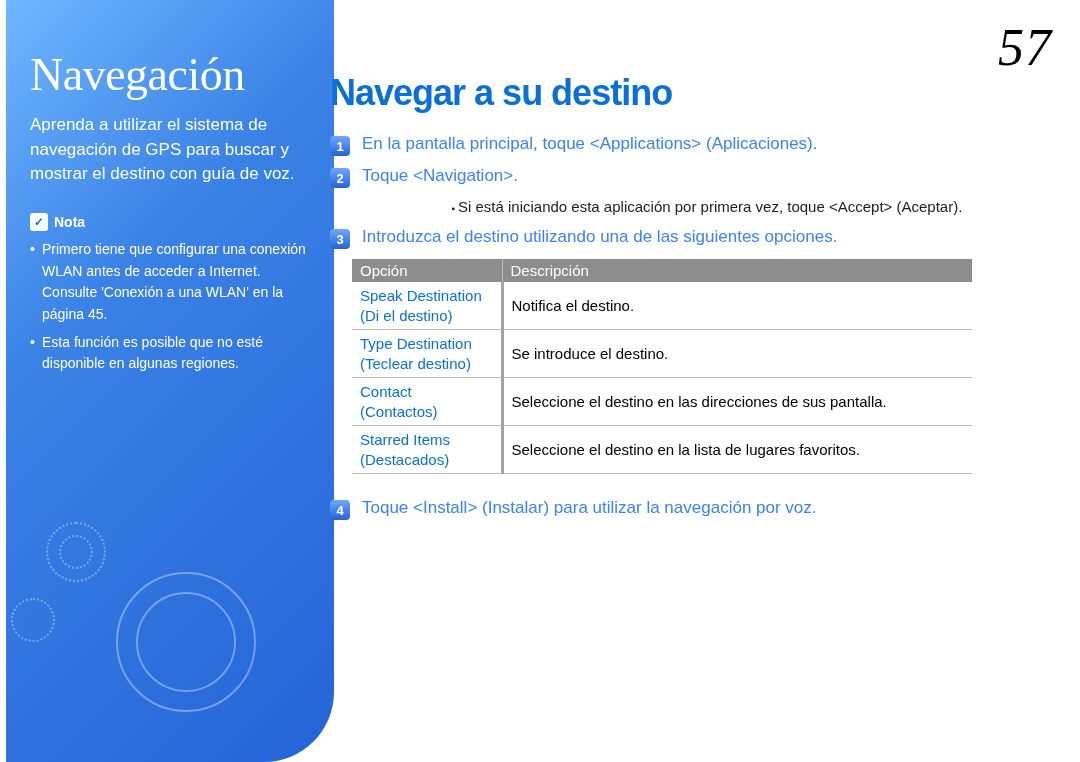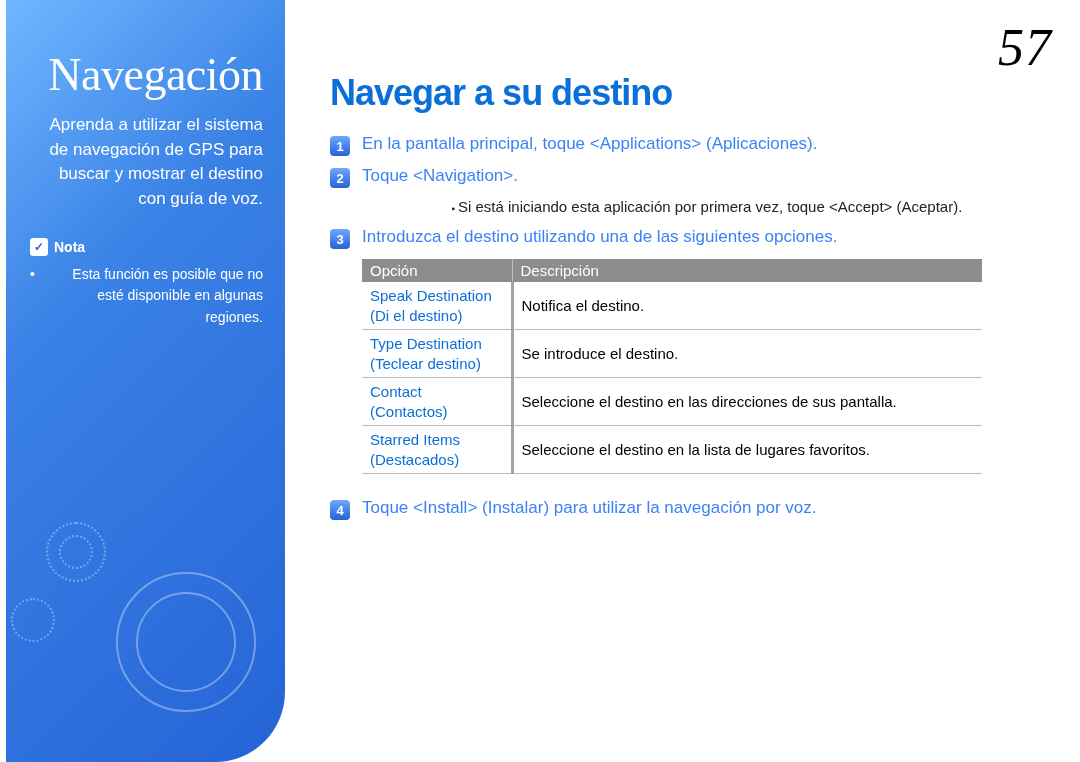--- a/index.html
+++ b/index.html
@@ -10,28 +10,27 @@
     background: #fff;
     overflow: hidden;
     position: relative;
   }
 
   
   .sidebar {
     position: absolute;
     left: 6px;
     top: 0;
-    width: 279px;
+    width: 328px;
     height: 762px;
     background: linear-gradient(135deg, #6fb7ff 0%, #3a82e6 35%, #2563d6 100%);
     border-bottom-right-radius: 70px;
     color: #fff;
     padding: 48px 22px 0 24px;
     overflow: hidden;
-    text-align: right;
   }
   .sidebar-title {
     font-family: Georgia, 'Times New Roman', serif;
     font-size: 46px;
     font-weight: 400;
     letter-spacing: -0.5px;
     margin-bottom: 12px;
   }
   .sidebar-desc {
     font-size: 17px;
@@ -138,21 +137,21 @@
     font-size: 15px;
     color: #222;
     margin-left: 44px;
     margin-bottom: 12px;
     text-align: center;
   }
   .sub-bullet::before { content: "▪ "; font-size: 10px; vertical-align: middle; }
 
   
   .opt-table {
-    margin-left: 32px;
+    margin-left: 22px;
     width: 620px;
     border-collapse: collapse;
     font-size: 15px;
     margin-top: 8px;
     margin-bottom: 24px;
   }
   .opt-table th {
     background: #8d8d8d;
     color: #fff;
     font-weight: normal;
@@ -176,20 +175,21 @@
 <body>
 
 <aside class="sidebar">
   <h1 class="sidebar-title">Navegación</h1>
   <p class="sidebar-desc">Aprenda a utilizar el sistema de navegación de GPS para buscar y mostrar el destino con guía de voz.</p>
   <div class="nota-row">
     <span class="nota-icon">✓</span>
     <span class="nota-label">Nota</span>
   </div>
   <ul class="nota-list">
+    <li>Primero tiene que configurar una conexión WLAN antes de acceder a Internet. Consulte 'Conexión a una WLAN' en la página 45.</li>
     <li>Esta función es posible que no esté disponible en algunas regiones.</li>
   </ul>
 
   <span class="deco" style="width:140px;height:140px;left:110px;bottom:50px;"></span>
   <span class="deco" style="width:100px;height:100px;left:130px;bottom:70px;"></span>
   <span class="deco small" style="width:60px;height:60px;left:40px;bottom:180px;"></span>
   <span class="deco small" style="width:34px;height:34px;left:53px;bottom:193px;"></span>
   <span class="deco small" style="width:44px;height:44px;left:5px;bottom:120px;"></span>
 </aside>
 

